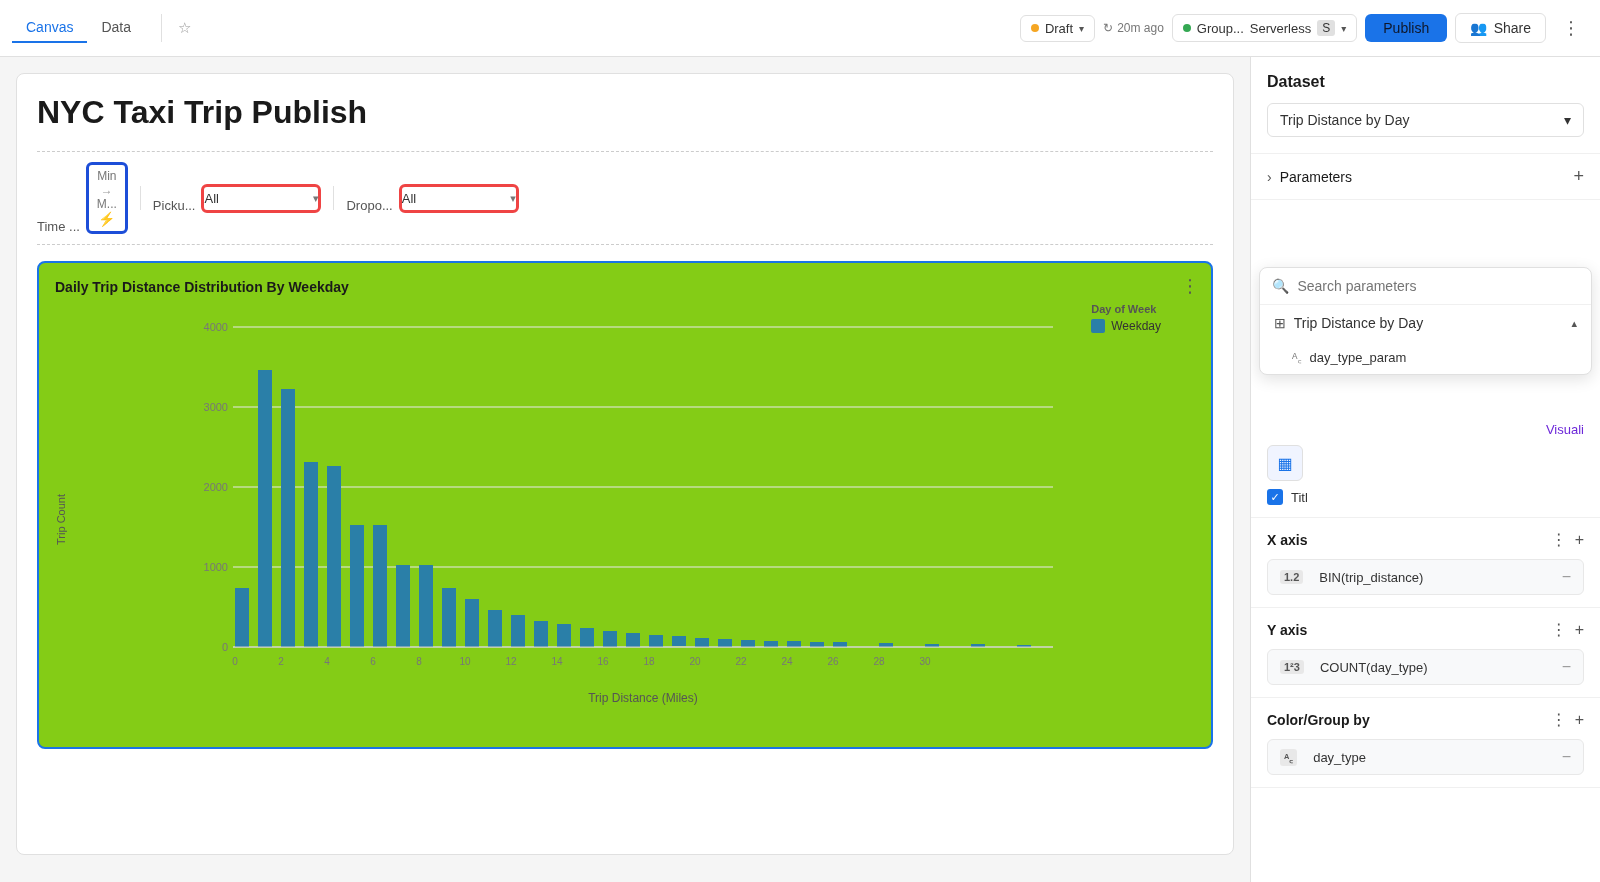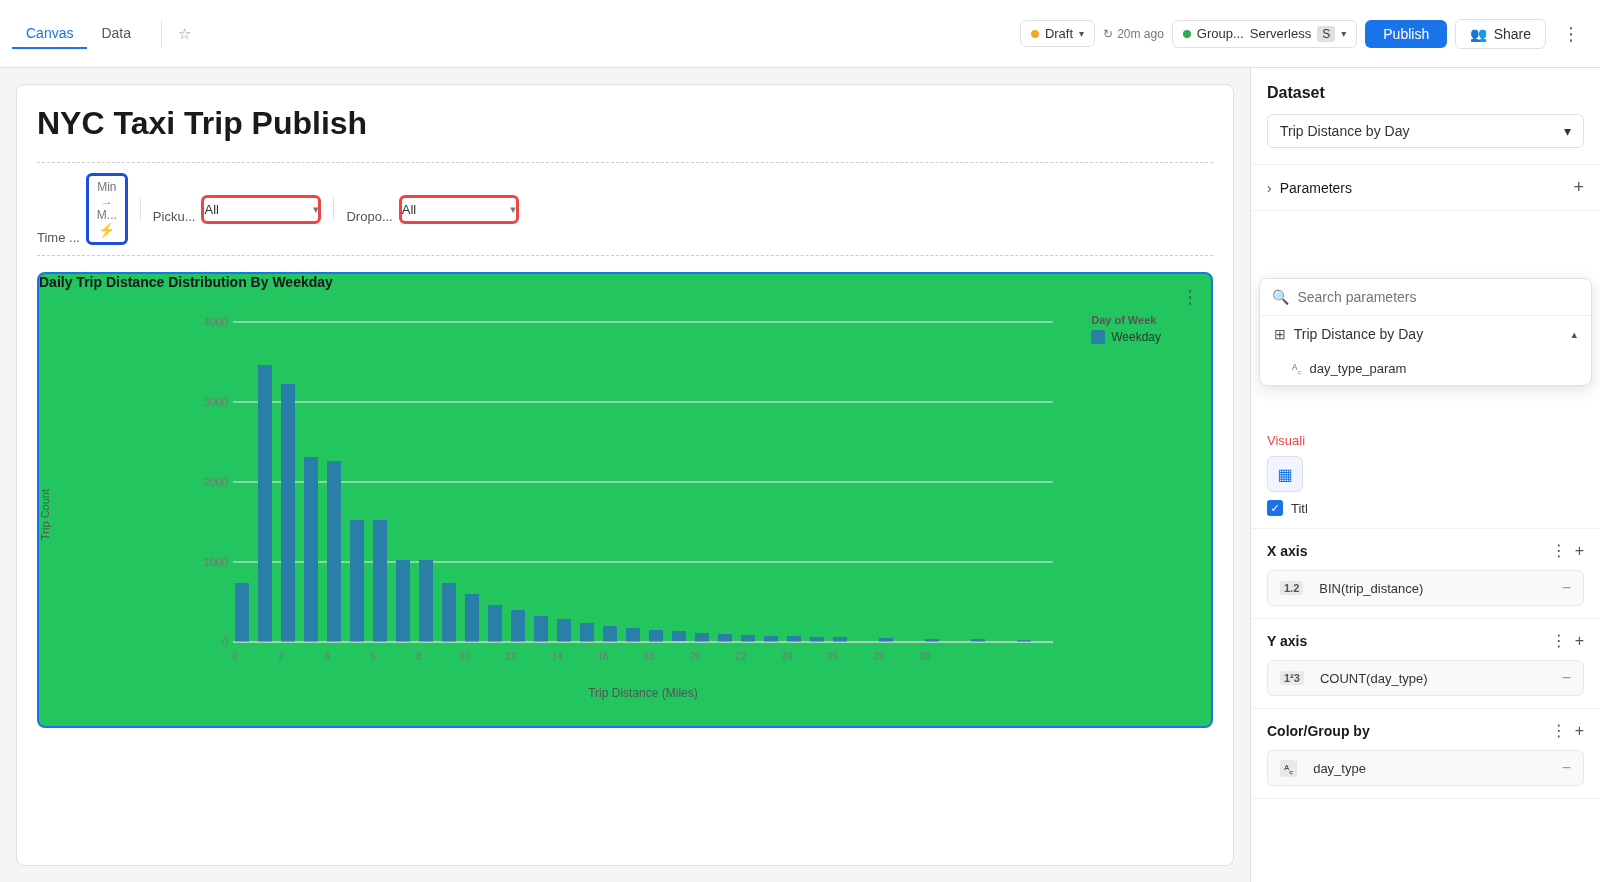--- a/index.html
+++ b/index.html
@@ -1,21 +1,21 @@
 <!DOCTYPE html>
 <html><head>
   <meta charset="utf-8">
   <style>
     * { box-sizing: border-box; margin: 0; padding: 0; }
     body { font-family: -apple-system, BlinkMacSystemFont, 'Segoe UI', sans-serif; background: #f5f5f5; overflow: hidden; }
 
     
     .topbar {
       display: flex; align-items: center; background: #fff;
-      border-bottom: 1px solid #e0e0e0; height: 68px; padding: 0 12px; gap: 12px;
+      border-bottom: 1px solid #e0e0e0; height: 57px; padding: 0 12px; gap: 12px;
       position: relative; z-index: 10;
     }
     .topbar-tabs { display: flex; gap: 0; }
     .topbar-tab {
       padding: 6px 14px; font-size: 14px; font-weight: 500; cursor: pointer;
       border-bottom: 2px solid transparent; color: #555;
     }
     .topbar-tab.active { color: #1a73e8; border-bottom-color: #1a73e8; }
     .topbar-divider { width: 1px; height: 28px; background: #e0e0e0; margin: 0 4px; }
     .topbar-title { font-size: 14px; color: #333; margin-left: 8px; flex: 1; text-align: center; }
@@ -28,21 +28,21 @@
     .dot-yellow { width: 8px; height: 8px; border-radius: 50%; background: #f5a623; }
     .dot-green { width: 8px; height: 8px; border-radius: 50%; background: #34a853; }
     .chevron-down { font-size: 10px; color: #555; }
     .time-ago { font-size: 12px; color: #777; display: flex; align-items: center; gap: 4px; }
     .serverless-btn {
       display: flex; align-items: center; gap: 6px; padding: 5px 10px;
       border: 1px solid #e0e0e0; border-radius: 6px; background: #fff;
       font-size: 13px; cursor: pointer; color: #333;
     }
     .publish-btn {
-      padding: 6px 18px; background: #1a73e8; color: #ffffff; border: none;
+      padding: 6px 18px; background: #1a73e8; color: #0f172a; border: none;
       border-radius: 6px; font-size: 14px; font-weight: 500; cursor: pointer;
     }
     .share-btn {
       display: flex; align-items: center; gap: 6px; padding: 6px 14px;
       border: 1px solid #e0e0e0; border-radius: 6px; background: #fff;
       font-size: 14px; cursor: pointer; color: #333;
     }
     .more-btn {
       padding: 4px 8px; border: none; background: none; cursor: pointer; font-size: 18px; color: #555;
     }
@@ -78,22 +78,22 @@
     .filter-select {
       display: flex; align-items: center; gap: 6px;
       border: 3px solid #ef4444; border-radius: 6px; padding: 4px 0;
       font-size: 13px; color: #333; background: #fff; cursor: pointer; min-width: 120px;
     }
     .filter-select .chevron { color: #777; font-size: 11px; margin-left: auto; }
     .filter-divider { width: 1px; height: 24px; background: #e0e0e0; }
 
     
     .chart-container {
-      border: 2px solid #1a73e8; border-radius: 8px; 
-      position: relative; background: #22c55e;
+      border: 2px solid #1a73e8; border-radius: 8px; padding: 16px;
+      position: relative; background: #84cc16;
     }
     .chart-title { font-size: 14px; font-weight: 600; color: #1a1a1a; margin-bottom: 12px; }
     .chart-more-btn {
       position: absolute; top: 12px; right: 12px;
       background: none; border: none; cursor: pointer; color: #555; font-size: 18px;
     }
     .chart-area { display: flex; gap: 0; }
     .y-axis-label {
       writing-mode: vertical-rl; transform: rotate(180deg);
       font-size: 11px; color: #555; margin-right: 4px; align-self: center;
@@ -155,21 +155,21 @@
     .dropdown-item .item-icon { color: #555; font-size: 14px; }
     .dropdown-item .chevron-up { margin-left: auto; color: #555; font-size: 11px; }
     .dropdown-sub-item {
       display: flex; align-items: center; gap: 8px;
       padding: 8px 14px 8px 32px; font-size: 13px; color: #333; cursor: pointer;
     }
     .sub-icon { color: #777; font-size: 12px; }
 
     
     .vis-section { padding: 12px 16px; border-bottom: 1px solid #f0f0f0; }
-    .vis-label { font-size: 13px; font-weight: 500; color: #ef4444; margin-bottom: 8px; }
+    .vis-label { font-size: 13px; font-weight: 500; color: #6d28d9; margin-bottom: 8px; text-align: right; }
     .vis-row { display: flex; align-items: center; gap: 8px; }
     .vis-icon-btn {
       width: 36px; height: 36px; border: 1px solid #e0e0e0; border-radius: 6px;
       display: flex; align-items: center; justify-content: center;
       cursor: pointer; background: #f0f4ff; color: #1a73e8;
     }
     .title-row {
       display: flex; align-items: center; gap: 8px;
       font-size: 13px; color: #333; margin-top: 8px;
     }

